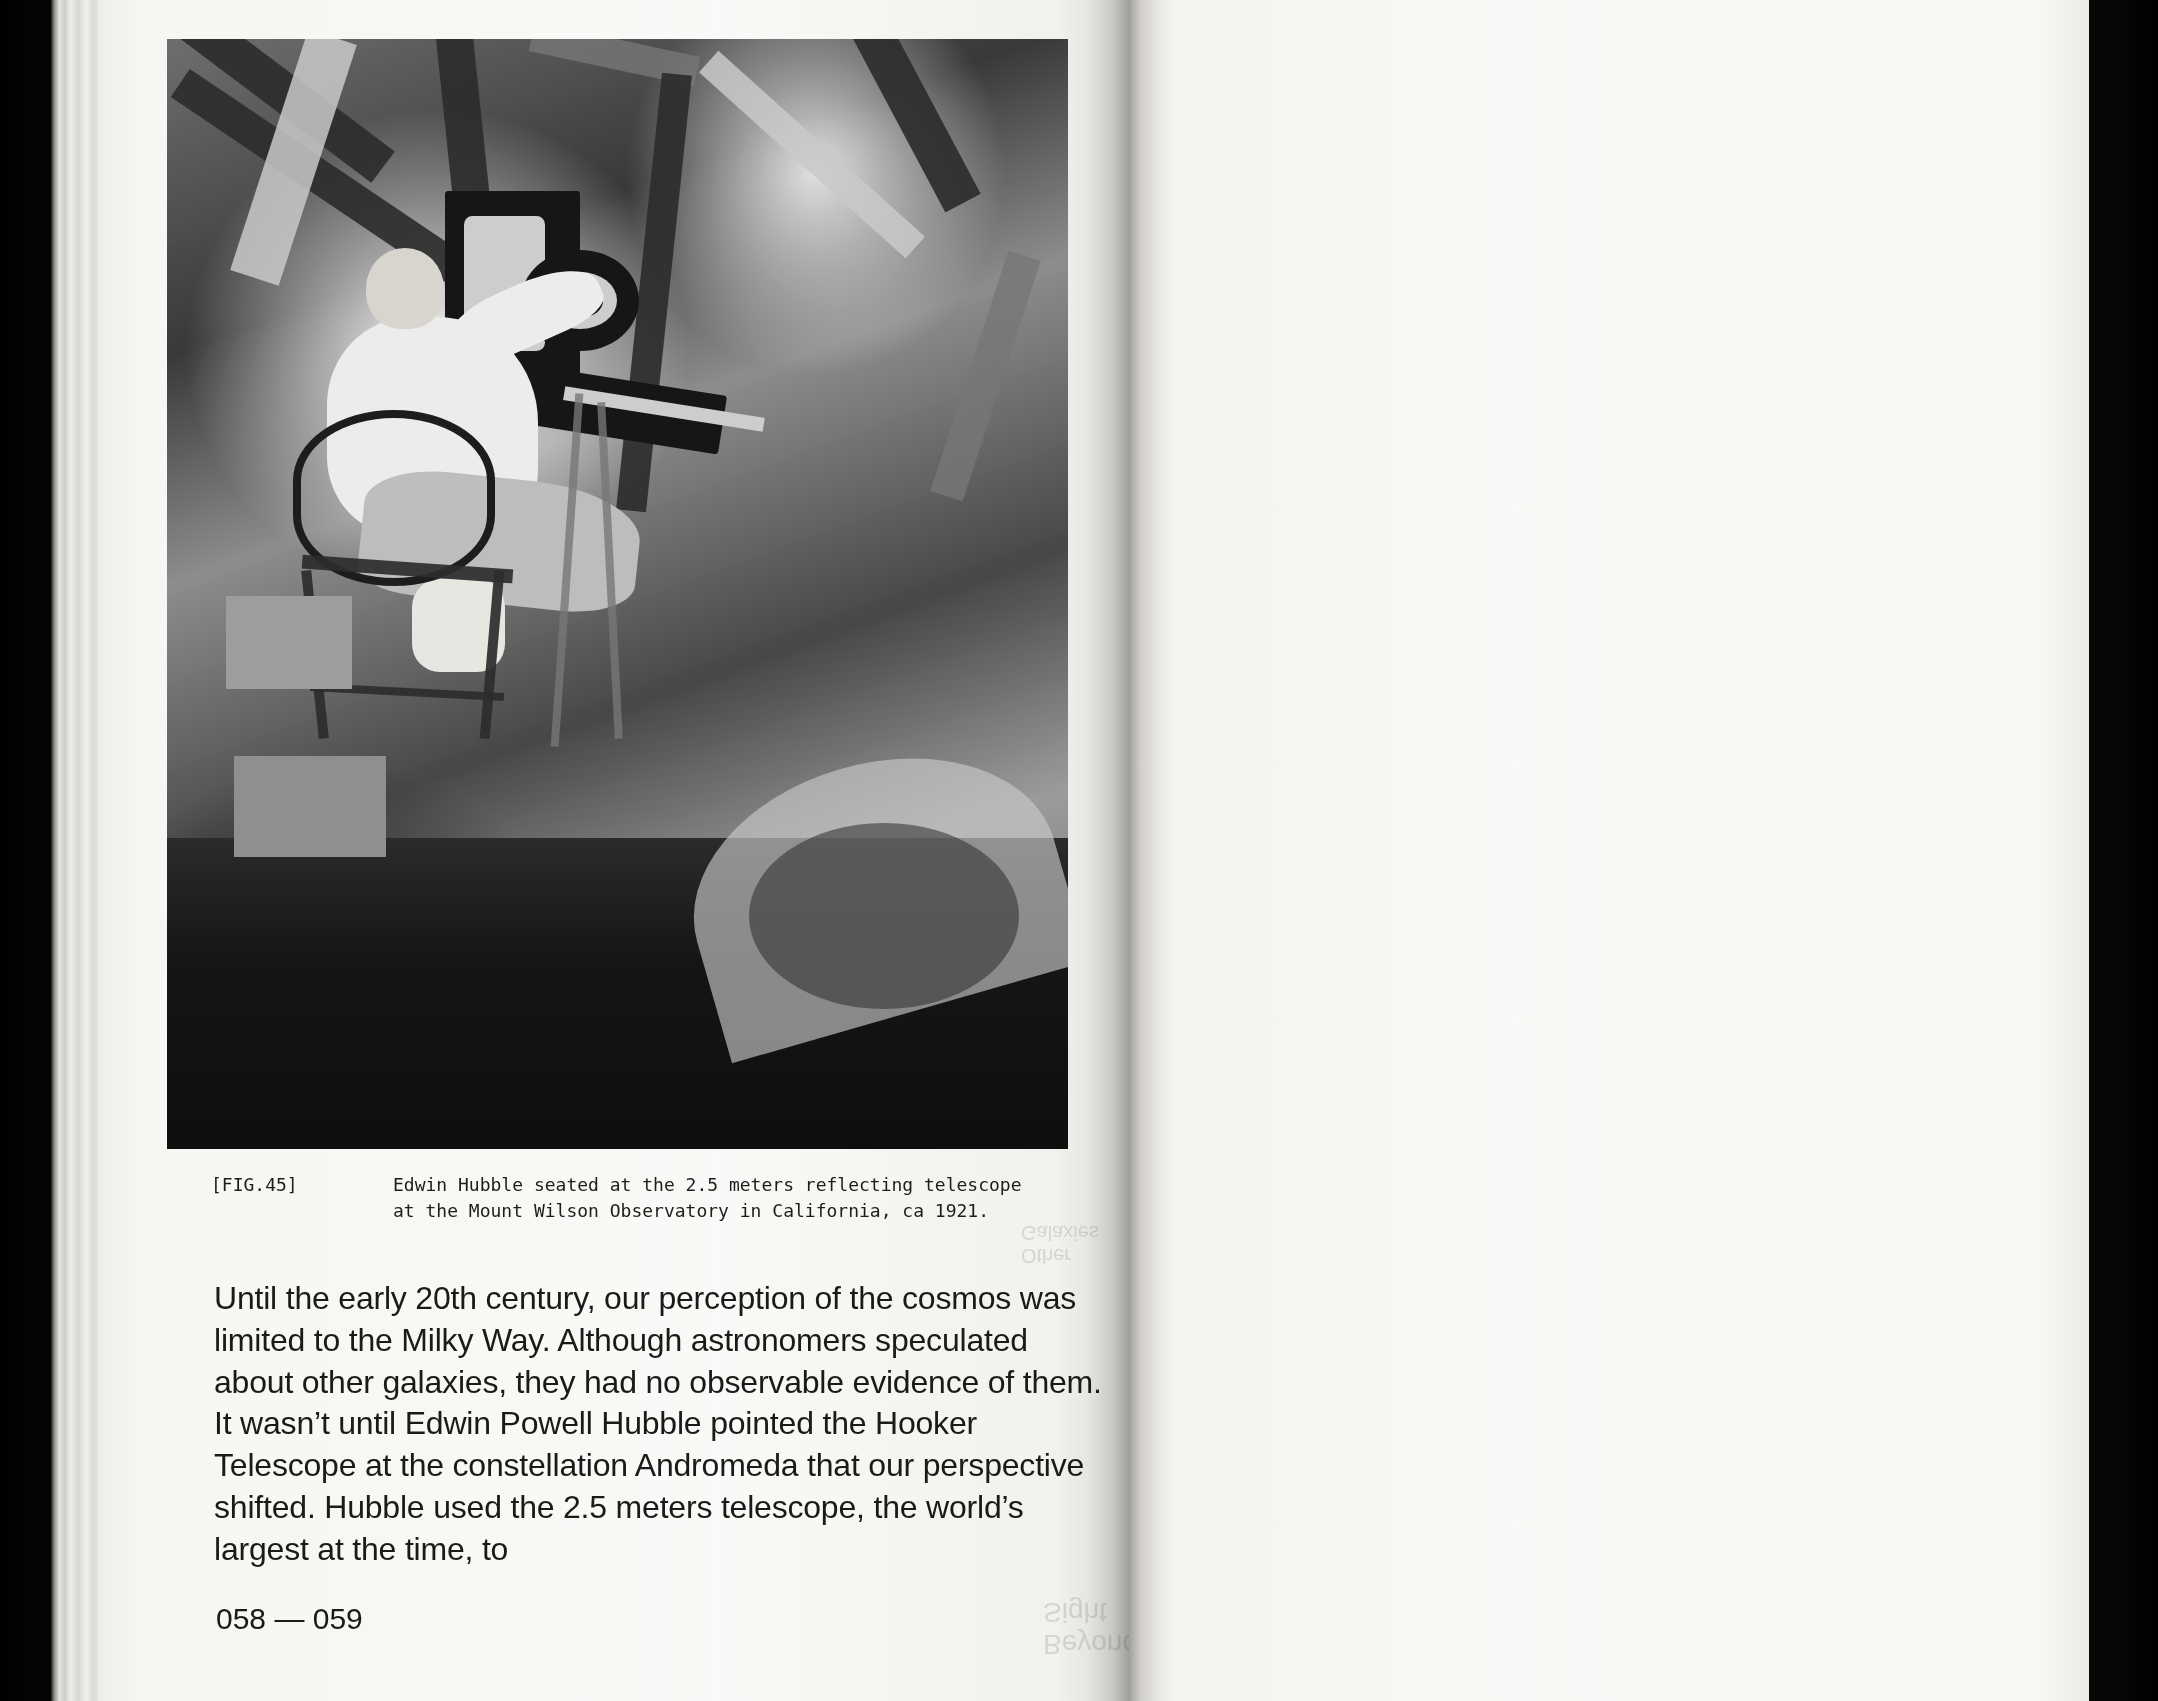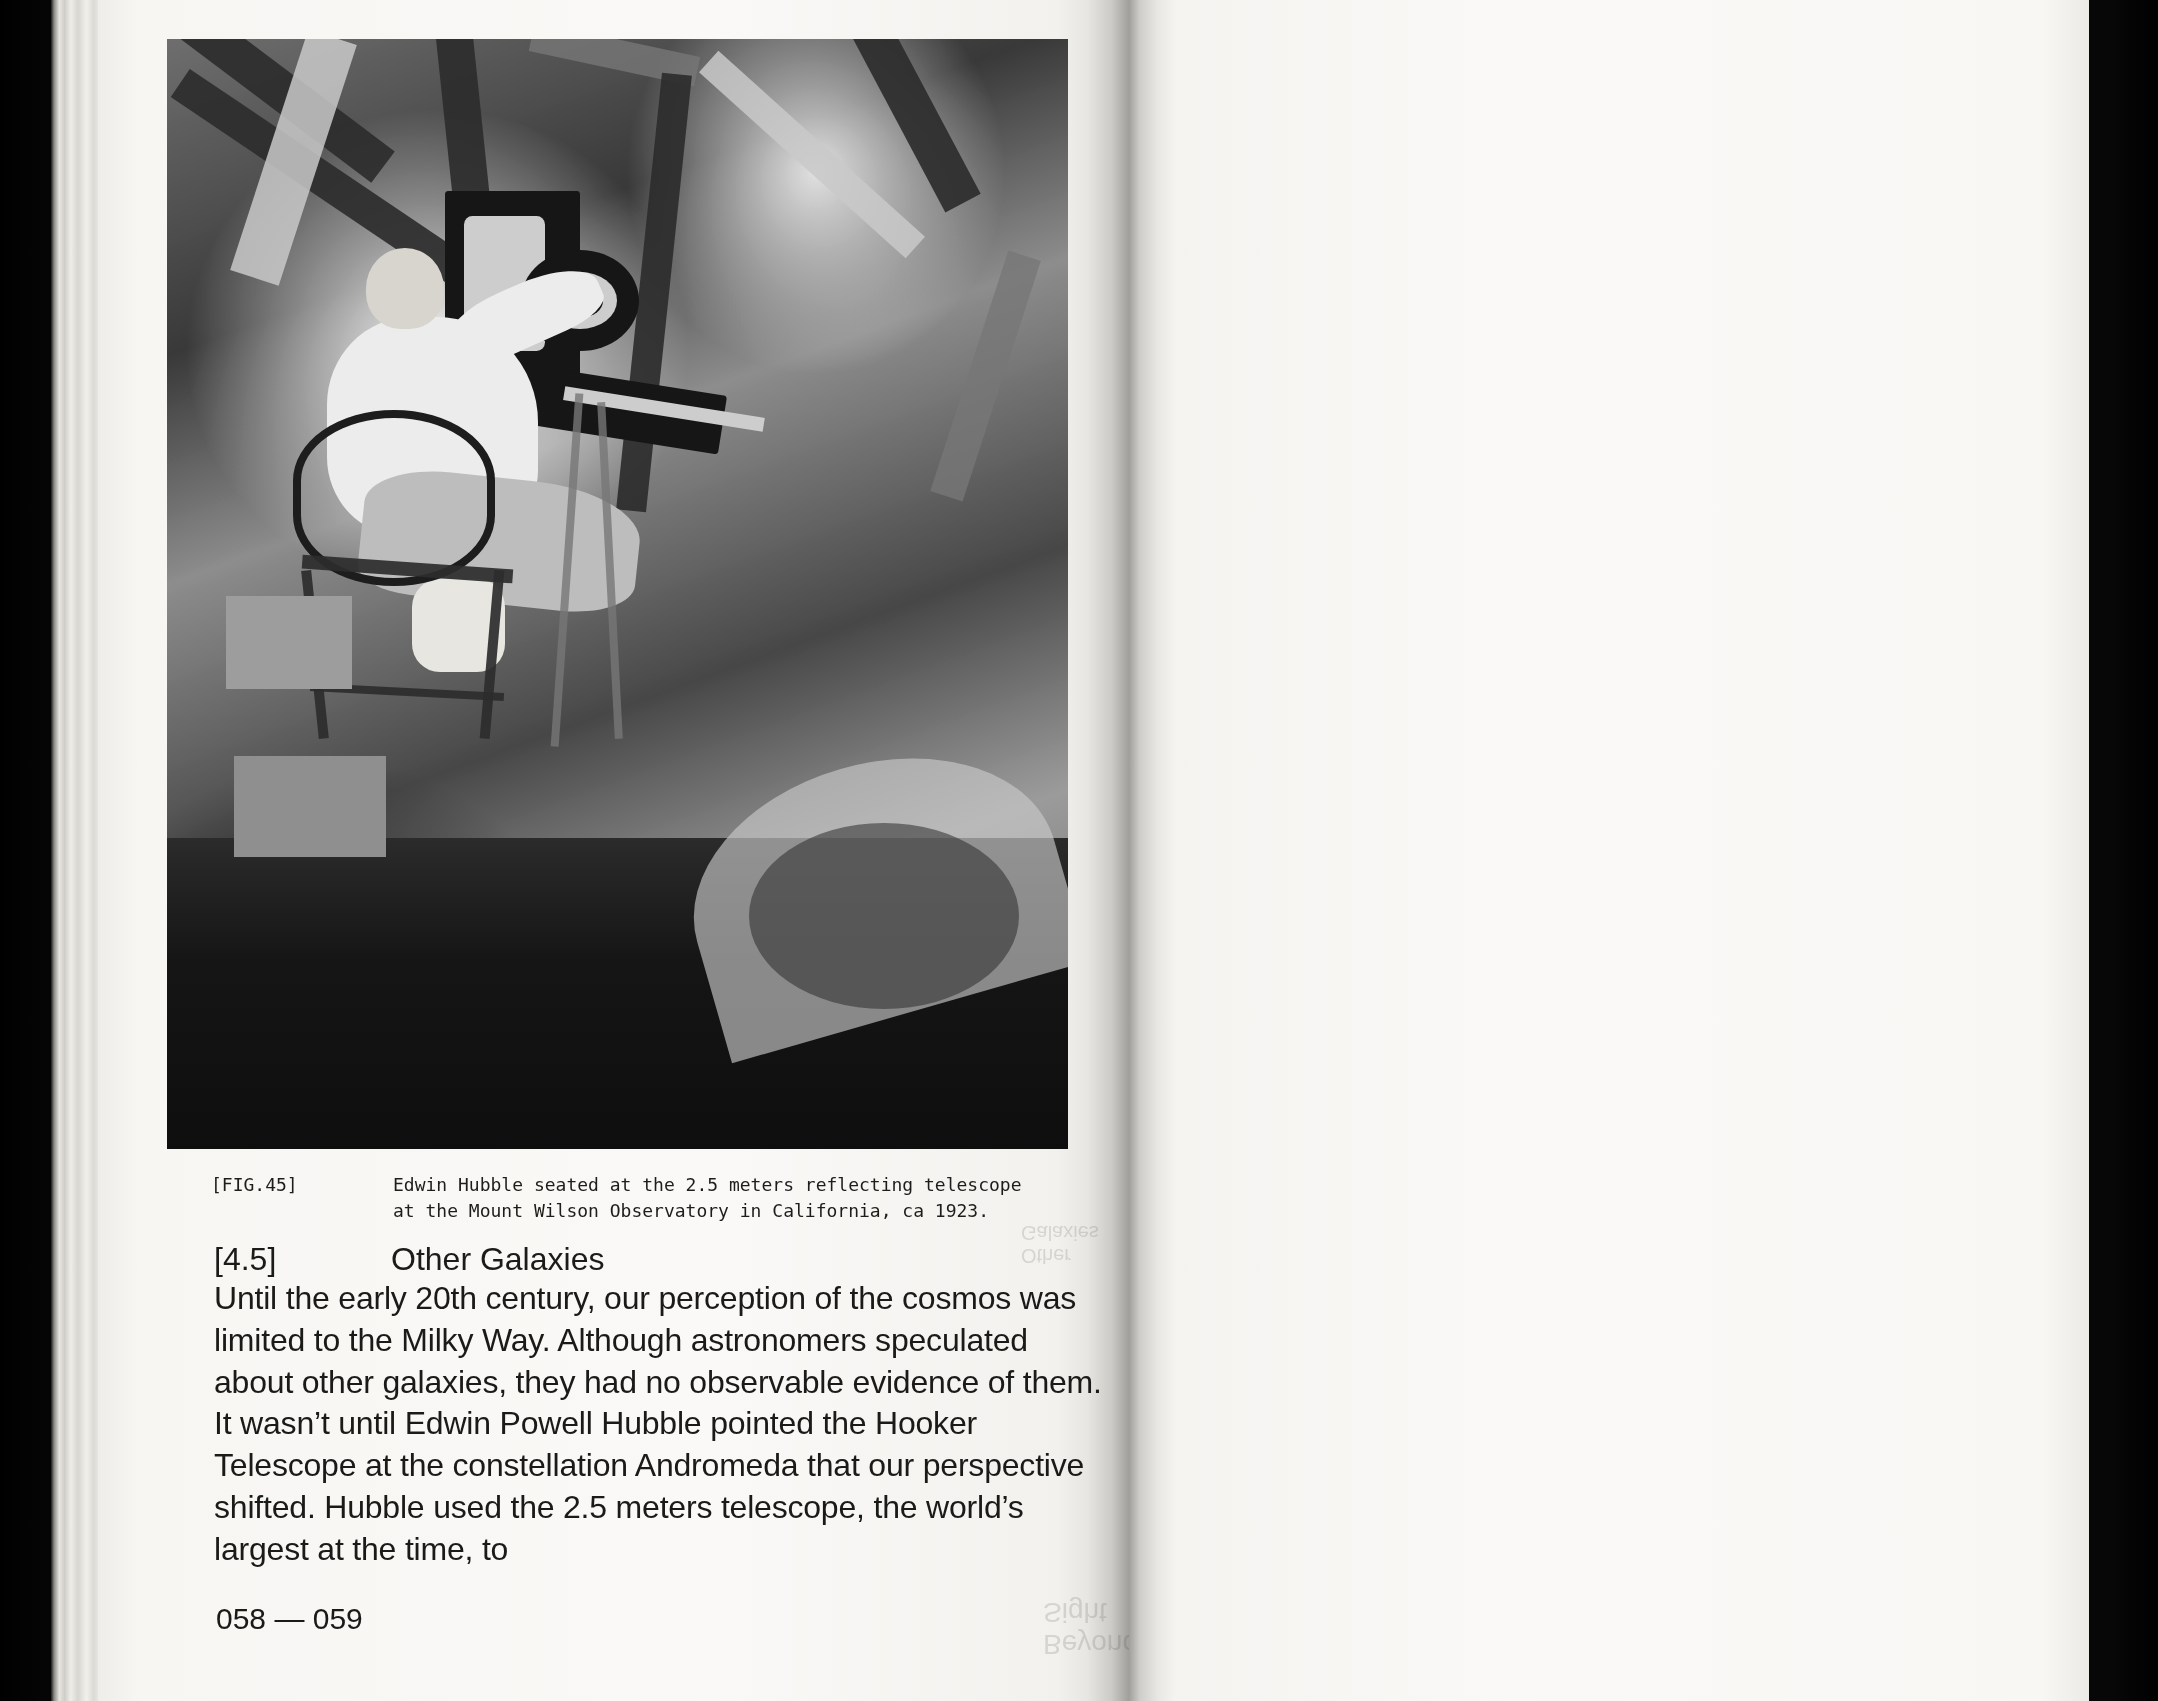--- a/index.html
+++ b/index.html
@@ -255,27 +255,23 @@
         <div class="floor"></div>
         <div class="machine-light" style="left:59px;top:557px;width:126px;height:93px;background:#9d9d9d;"></div>
         <div class="machine-light" style="left:67px;top:717px;width:152px;height:101px;background:#8f8f8f;"></div>
         <div class="beam light" style="left:523px;top:725px;width:371px;height:253px;border-radius:50% 50% 0 0;transform:rotate(-16deg);opacity:.65;"></div>
         <div class="beam" style="left:582px;top:784px;width:270px;height:186px;border-radius:50%;opacity:.55;"></div>
       </div>
 
       <div class="caption cap-left">
         <span class="tag">[FIG.45]</span>
         <span class="txt">Edwin Hubble seated at the 2.5 meters reflecting telescope
-at the Mount Wilson Observatory in California, ca 1923.</span>
+at the Mount Wilson Observatory in California, ca 1921.</span>
       </div>
 
-      <div class="sec-head">
-        <span class="num">[4.5]</span>
-        <span>Other Galaxies</span>
-      </div>
 
       <div class="body-text body-left">
         <p>Until the early 20th century, our perception of the cosmos was limited to the Milky Way. Although astronomers speculated about other galaxies, they had no observable evidence of them. It wasn’t until Edwin Powell Hubble pointed the Hooker Telescope at the constellation Andromeda that our perspective shifted. Hubble used the 2.5 meters telescope, the world’s largest at the time, to</p>
       </div>
 
       <div class="folio folio-left">058 — 059</div>
       <div class="ghost g3">Other Galaxies</div>
       <div class="ghost g1">Beyond Sight</div>
     </div>
 

